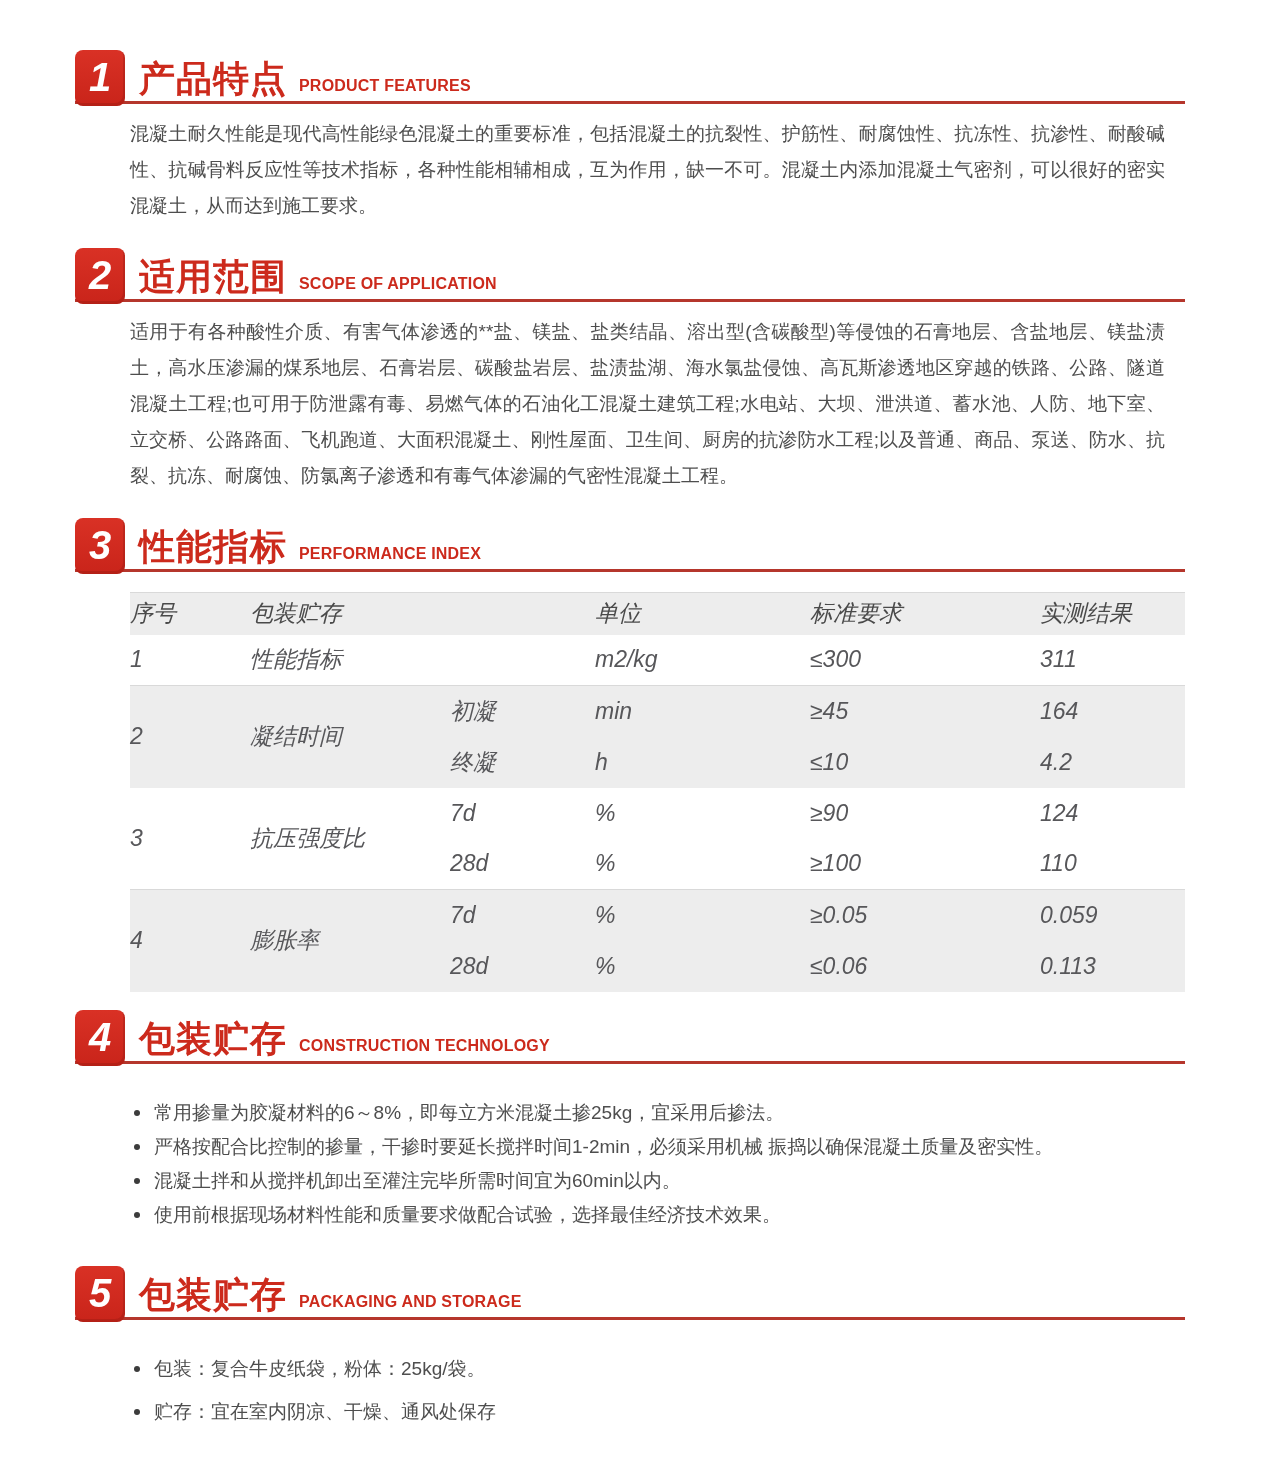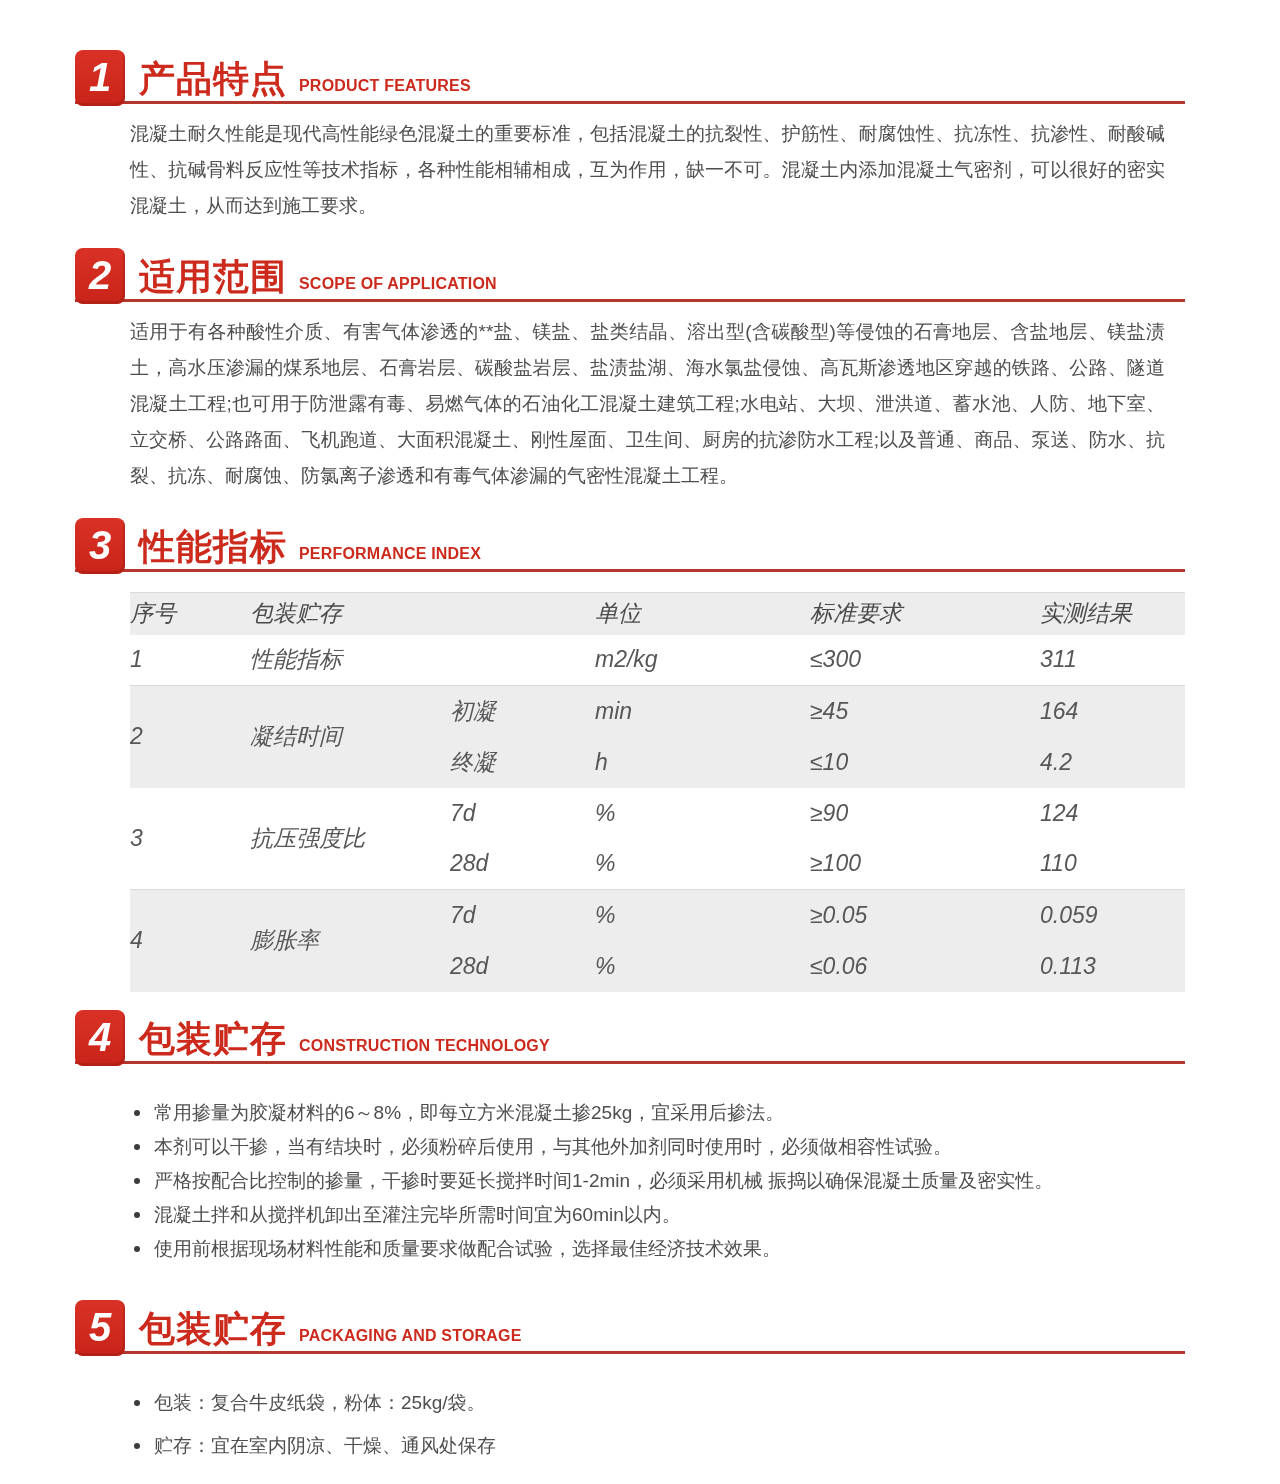--- a/index.html
+++ b/index.html
@@ -223,21 +223,20 @@
         <span>4</span>
       </div>
       <div class="titles">
         <span class="title-zh">包装贮存</span>
         <span class="title-en">CONSTRUCTION TECHNOLOGY</span>
       </div>
       <div class="underline"></div>
     </header>
     <ul class="bullets">
       <li>常用掺量为胶凝材料的6～8%，即每立方米混凝土掺25kg，宜采用后掺法。</li>
-      <li>本剂可以干掺，当有结块时，必须粉碎后使用，与其他外加剂同时使用时，必须做相容性试验。</li>
       <li>严格按配合比控制的掺量，干掺时要延长搅拌时间1-2min，必须采用机械 振捣以确保混凝土质量及密实性。</li>
       <li>混凝土拌和从搅拌机卸出至灌注完毕所需时间宜为60min以内。</li>
       <li>使用前根据现场材料性能和质量要求做配合试验，选择最佳经济技术效果。</li>
     </ul>
   </section>
 
   <section class="sec">
     <header class="sec-header">
       <div class="badge">
         <span>5</span>

